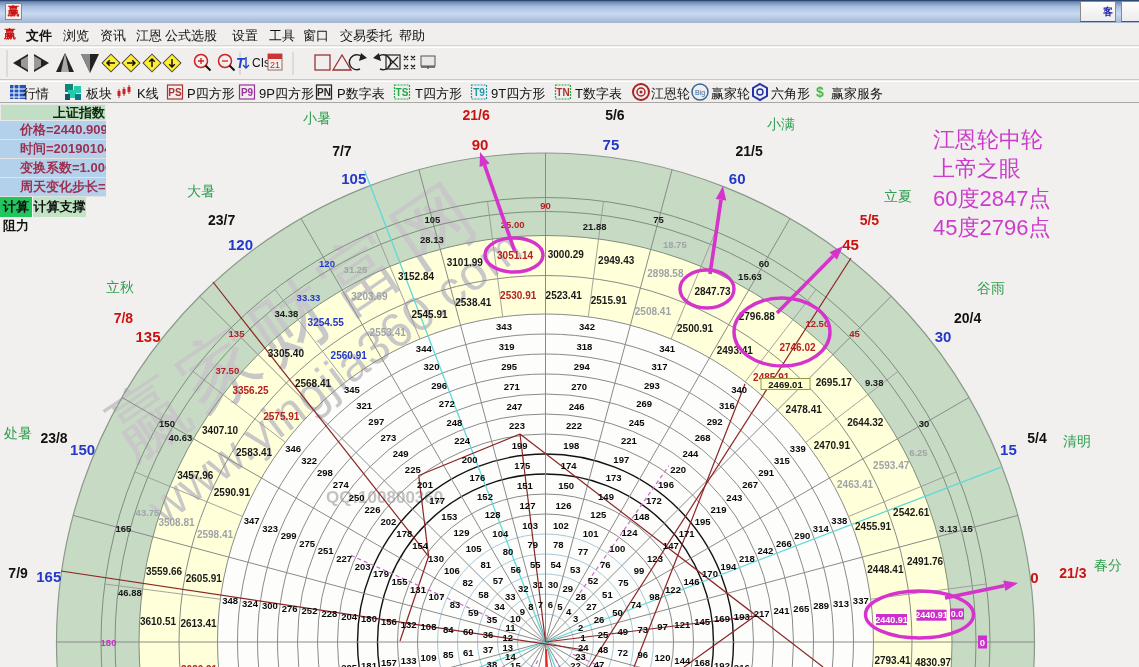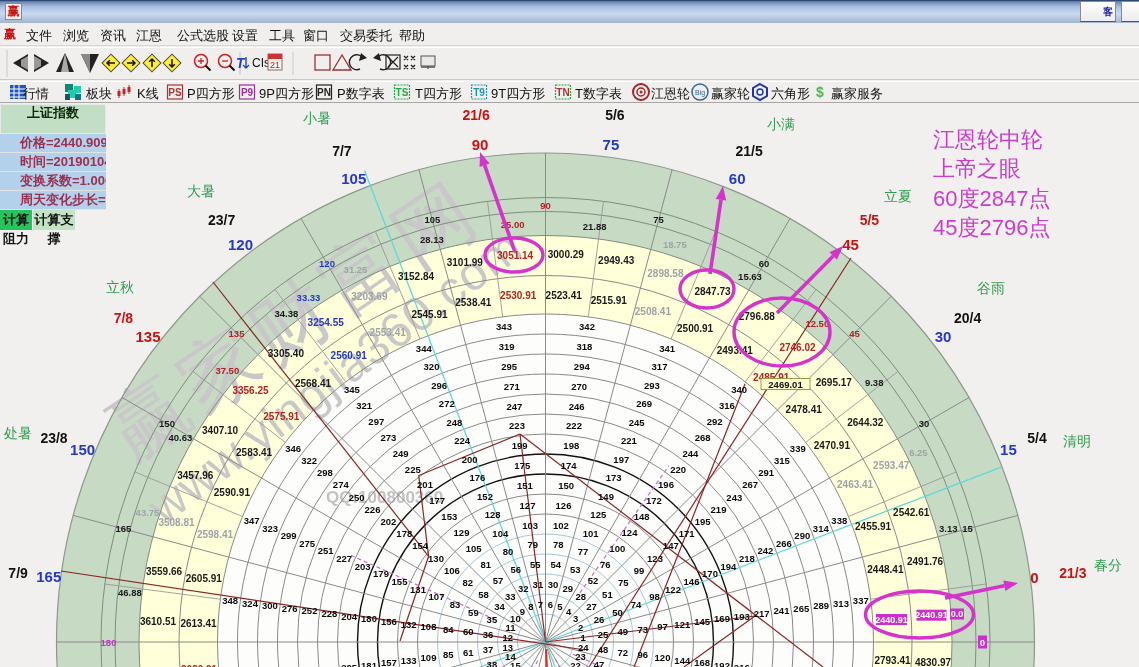--- a/index.html
+++ b/index.html
@@ -11,40 +11,40 @@
 .titlebar .ttext { position:absolute; left:28px; top:4px; font-size:13px; color:#0a0a0a; }
 .tbtn { position:absolute; top:1px; height:21px; background:linear-gradient(#fdfdfd,#ececec); border:1px solid #8a8a8a;
   border-bottom-color:#555; color:#2222aa; font-size:10px; font-weight:bold; text-align:center; line-height:19px;padding-left:20px; }
 .menubar { position:absolute; left:0; top:23px; width:1139px; height:23px; background:#f0efed; border-bottom:1px solid #d8d6d2; }
 .menubar span { position:absolute; top:4px; font-size:13px; color:#111; }
 .micon { position:absolute; left:4px; top:3px; width:16px; height:16px; color:#cc1111; font-size:12px; font-weight:bold; line-height:16px; }
 .toolbar1 { position:absolute; left:0; top:47px; width:1139px; height:33px; background:#f0efed; border-top:1px solid #fff; border-bottom:1px solid #c9c7c3; }
 .toolbar2 { position:absolute; left:0; top:81px; width:1139px; height:22px; background:#f0efed; border-top:1px solid #fff; border-bottom:1px solid #a9a7a3; }
 .toolbar2 span.lbl { position:absolute; top:3px; font-size:13px; color:#111; }
 .panel { position:absolute; left:0px; top:104px; width:106px; z-index:5; font-weight:bold; }
-.panel .hd { height:30px; background:#c2dec4; border:1px solid #e8e8e8; color:#0a2a0a; font-size:13px; text-align:center; line-height:16px; }
+.panel .hd { height:17px; background:#c2dec4; border:1px solid #e8e8e8; color:#0a2a0a; font-size:13px; text-align:right; line-height:16px; }
 .panel .row { height:19px; background:#b3d1ea; border-bottom:1px solid #e2e2e2; color:#9c3050; font-size:13px; line-height:18px; padding-left:20px; white-space:nowrap; overflow:hidden; }
 .panel .btns { height:20px; }
 .panel .btns div { float:left; height:20px; font-size:13px; color:#111; text-align:center; line-height:19px; }
 svg text { font-family:"Liberation Sans",sans-serif; }
 </style></head>
 <body>
 <div id="app">
   <div class="titlebar">
     <div class="ticon">赢</div>
     <div class="tbtn" style="left:1080px; width:36px;">客服</div>
     <div class="tbtn" style="left:1121px; width:18px;">违</div>
   </div>
   <div class="menubar">
     <div class="micon">赢</div>
-    <span style="left:26px;">文件</span>
+    <span style="left:26px;font-weight:bold;">文件</span>
       <span style="left:63px;">浏览</span>
       <span style="left:100px;">资讯</span>
     <span style="left:136px;">江恩</span>
-      <span style="left:177px;font-family:Liberation Mono, monospace;">公式选股</span>
+      <span style="left:165px;font-family:Liberation Mono, monospace;">公式选股</span>
       <span style="left:232px;">设置</span>
     <span style="left:269px;">工具</span>
       <span style="left:303px;">窗口</span>
       <span style="left:340px;">交易委托</span>
     <span style="left:399px;">帮助</span>
   </div>
   <div class="toolbar1">
   <svg width="1139" height="31" viewBox="0 0 1139 31">
     <g>
       <line x1="7" y1="2" x2="7" y2="29" stroke="#c9c7c3"></line>
@@ -644,16 +644,16 @@
 <text x="933.0" y="234.9" font-size="22" fill="#cb3ccb" text-anchor="start">45度2796点</text>
   </svg>
   <div class="panel">
     <div class="hd">上证指数</div>
     <div class="row">价格=2440.9099</div>
     <div class="row">时间=20190104</div>
     <div class="row">变换系数=1.00000</div>
     <div class="row">周天变化步长=1</div>
     <div class="btns">
       <div style="width:33px; background:#22c55e; border-right:1px solid #fff;">计算阻力</div>
-      <div style="width:42px; background:#c2e4c4;">计算支撑</div>
+      <div style="width:53px; background:#c2e4c4;">计算支撑</div>
     </div>
   </div>
 </div>
 
 </body></html>

